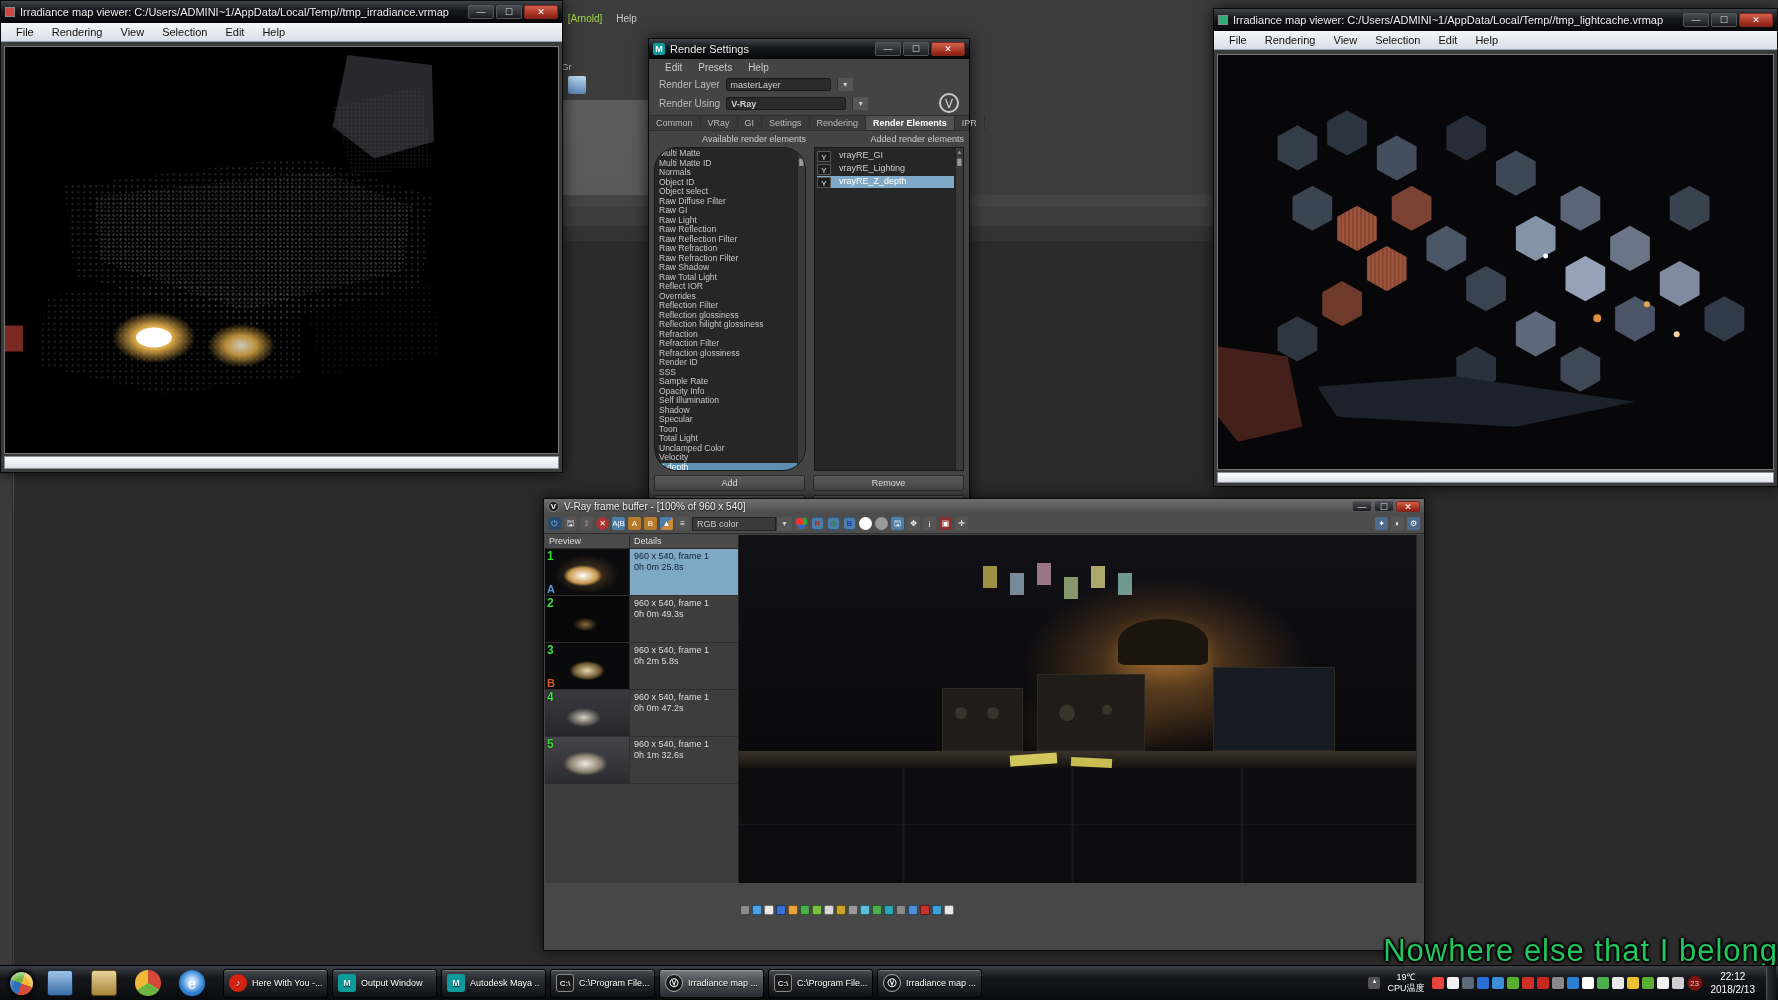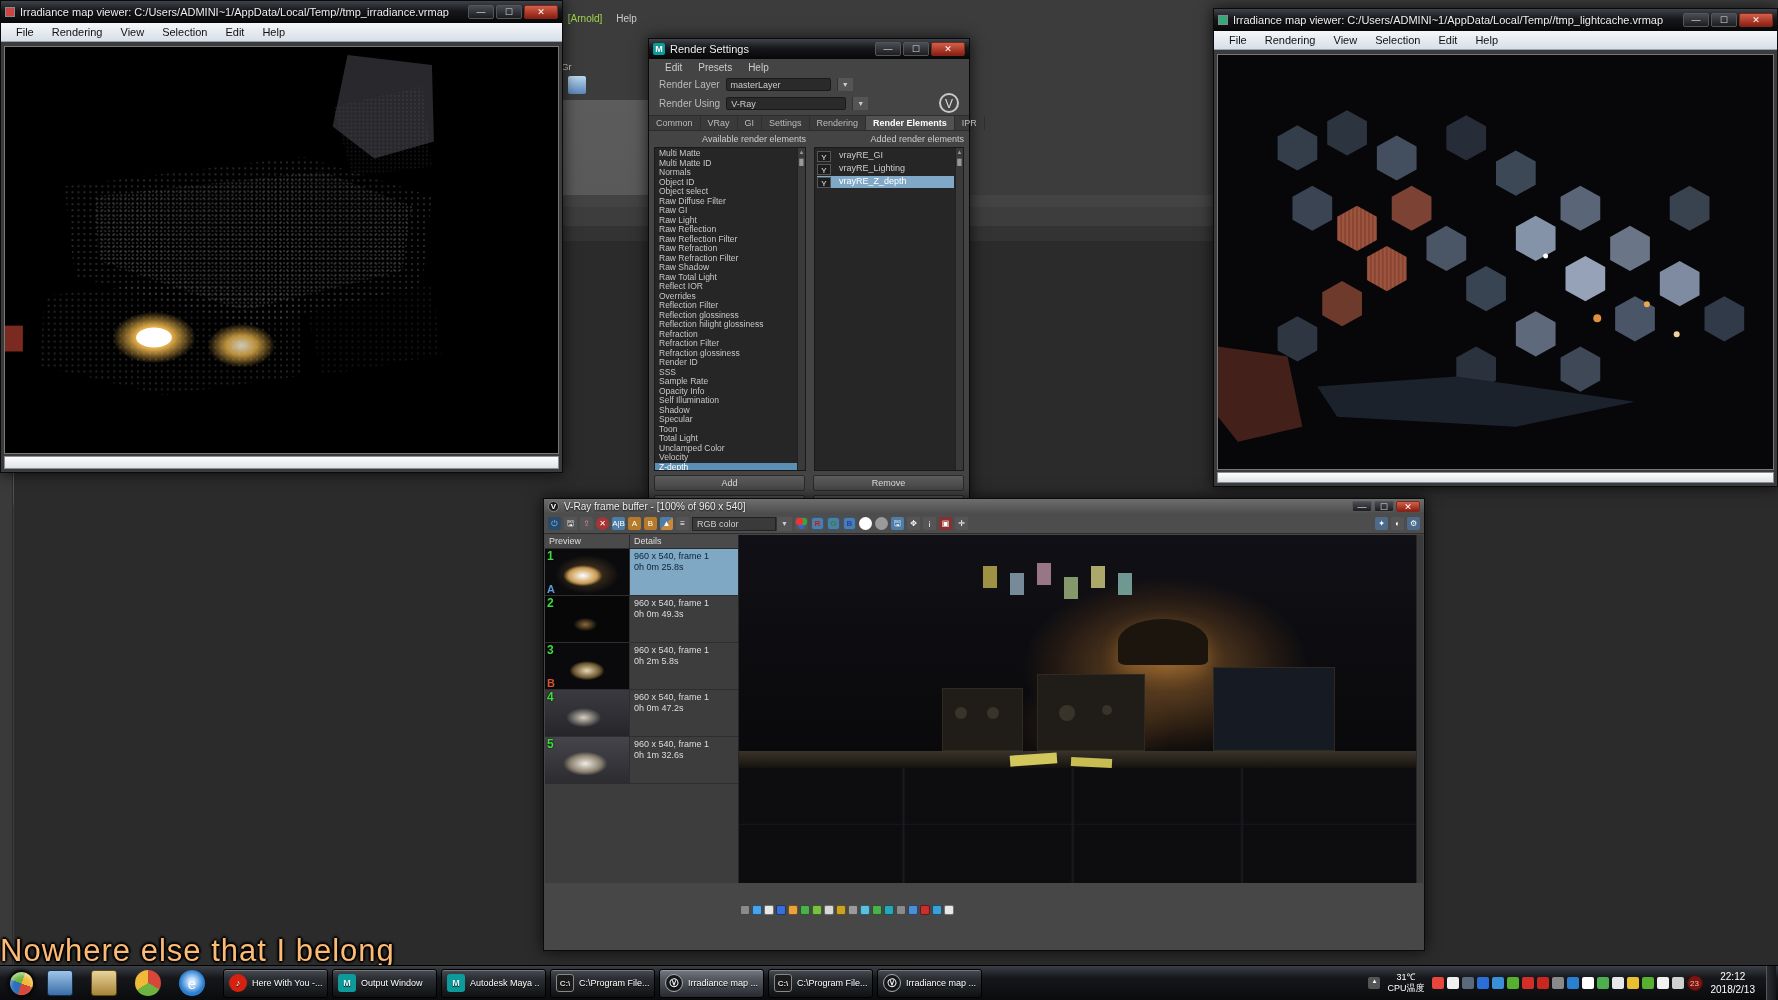--- a/index.html
+++ b/index.html
@@ -197,22 +197,22 @@
   .frag-menu .arnold { color:#9fd64a; }
   .shelficon { width:18px; height:18px; border-radius:2px; }
   .tl-btn { height:16px; background:linear-gradient(#5e5e5e,#474747); border:1px solid #2a2a2a;
      color:#ddd; font-size:9px; text-align:center; line-height:15px; border-radius:2px; }
   .pbtn { width:15px; height:15px; background:#4c4c4c; border:1px solid #2b2b2b; color:#ccc;
      font-size:7px; display:flex; align-items:center; justify-content:center; }
   .optdd { height:14px; background:#3a3a3a; border:1px solid #222; color:#bbb; font-size:8.5px;
      display:flex; align-items:center; padding:0 4px; gap:3px; }
 
   
-  #subtitle { position:absolute; left:0; right:0; top:933px; text-align:left; z-index:80;
-     color:#fdba74; font-size:31px; letter-spacing:1px;
+  #subtitle { position:absolute; left:0; right:0; top:933px; text-align:right; z-index:80;
+     color:#22c55e; font-size:31px; letter-spacing:1px;
      text-shadow:-2px 0 2px #000, 2px 0 2px #000, 0 -2px 2px #000, 0 2px 2px #000; }
 
   
   #taskbar { position:absolute; left:0; right:0; bottom:0; height:35px; z-index:90;
      background:linear-gradient(#3b3f46,#15171b 35%,#0a0b0d); border-top:1px solid #000;
      display:flex; align-items:center; }
   #start-orb { width:27px; height:27px; border-radius:50%; margin:0 12px 0 8px;
      background:conic-gradient(from 200deg, #2c6fbb 0 25%, #6cb33f 0 50%, #f0b93a 0 75%, #d5483a 0);
      border:2px solid #0a0a0a; box-shadow:inset 0 3px 4px rgba(255,255,255,.55), 0 0 4px #000; }
   .pin { width:26px; height:26px; margin-right:18px; border-radius:3px; display:flex;
@@ -538,40 +538,40 @@
     </div>
   <div class="rs-row">
     <span>Render Layer</span>
     <span class="mfield" style="width:105px; height:13px; display:flex;">
       <span style="flex:1; padding:0 4px; font-size:9px; line-height:12px;">masterLayer</span>
     </span>
     <span class="ddarrow" style="height:13px;">▼</span>
   </div>
   <div class="rs-row" style="padding-top:0;">
     <span>Render Using</span>
-    <span class="mfield" style="width:120px; height:13px; display:flex;">
+    <span class="mfield" style="width:120px; height:13px; display:flex;font-weight:bold;">
       <span style="flex:1; padding:0 4px; font-size:9px; line-height:12px;">V-Ray</span>
     </span>
     <span class="ddarrow" style="height:13px;">▼</span>
     <span style="margin-left:auto; width:20px; height:20px; border:2px solid #c8c8c8; border-radius:50%; color:#ddd; font-size:12px; text-align:center; line-height:19px;">V</span>
   </div>
   <div class="rs-tabs">
 
   <span class="rs-tab">Common</span>
       <span class="rs-tab">VRay</span>
       <span class="rs-tab">GI</span>
       <span class="rs-tab">Settings</span>
       <span class="rs-tab">Rendering</span>
       <span class="rs-tab active">Render Elements</span>
       <span class="rs-tab">IPR</span>
     </div>
   <div class="rs-cols">
     <div style="width:152px;">
       <div class="rs-colhead">Available render elements</div>
-      <div class="rs-list" style="padding-right:2px;">
+      <div class="rs-list" style="padding-right:2px;border-radius:23px;">
         <div>
 
         <div class="itm">Multi Matte</div>
             <div class="itm">Multi Matte ID</div>
             <div class="itm">Normals</div>
             <div class="itm">Object ID</div>
             <div class="itm">Object select</div>
             <div class="itm">Raw Diffuse Filter</div>
             <div class="itm">Raw GI</div>
             <div class="itm">Raw Light</div>
@@ -1124,21 +1124,21 @@
       </div>
 
       <div class="tb-btn">
         <span class="tb-icon vray">Ⓥ</span>
         <span>Irradiance map ...</span>
       </div>
     </div>
   <div id="tray">
     <span class="tray-ic" style="background:#555; color:#fff; font-size:7px; text-align:center;">▴</span>
     <span id="tray-temp">
-      <span>31℃</span><br>
+      <span>19℃</span><br>
       <span>CPU温度</span>
     </span>
     <span style="display:flex; gap:3px; align-items:center;">
 
     <span class="tray-ic" style="background: rgb(232, 69, 60);"></span>
         <span class="tray-ic" style="background: rgb(240, 240, 240);"></span>
         <span class="tray-ic" style="background: rgb(90, 106, 122);"></span>
         <span class="tray-ic" style="background: rgb(42, 111, 216);"></span>
         <span class="tray-ic" style="background: rgb(58, 143, 216);"></span>
         <span class="tray-ic" style="background: rgb(88, 176, 48);"></span>

